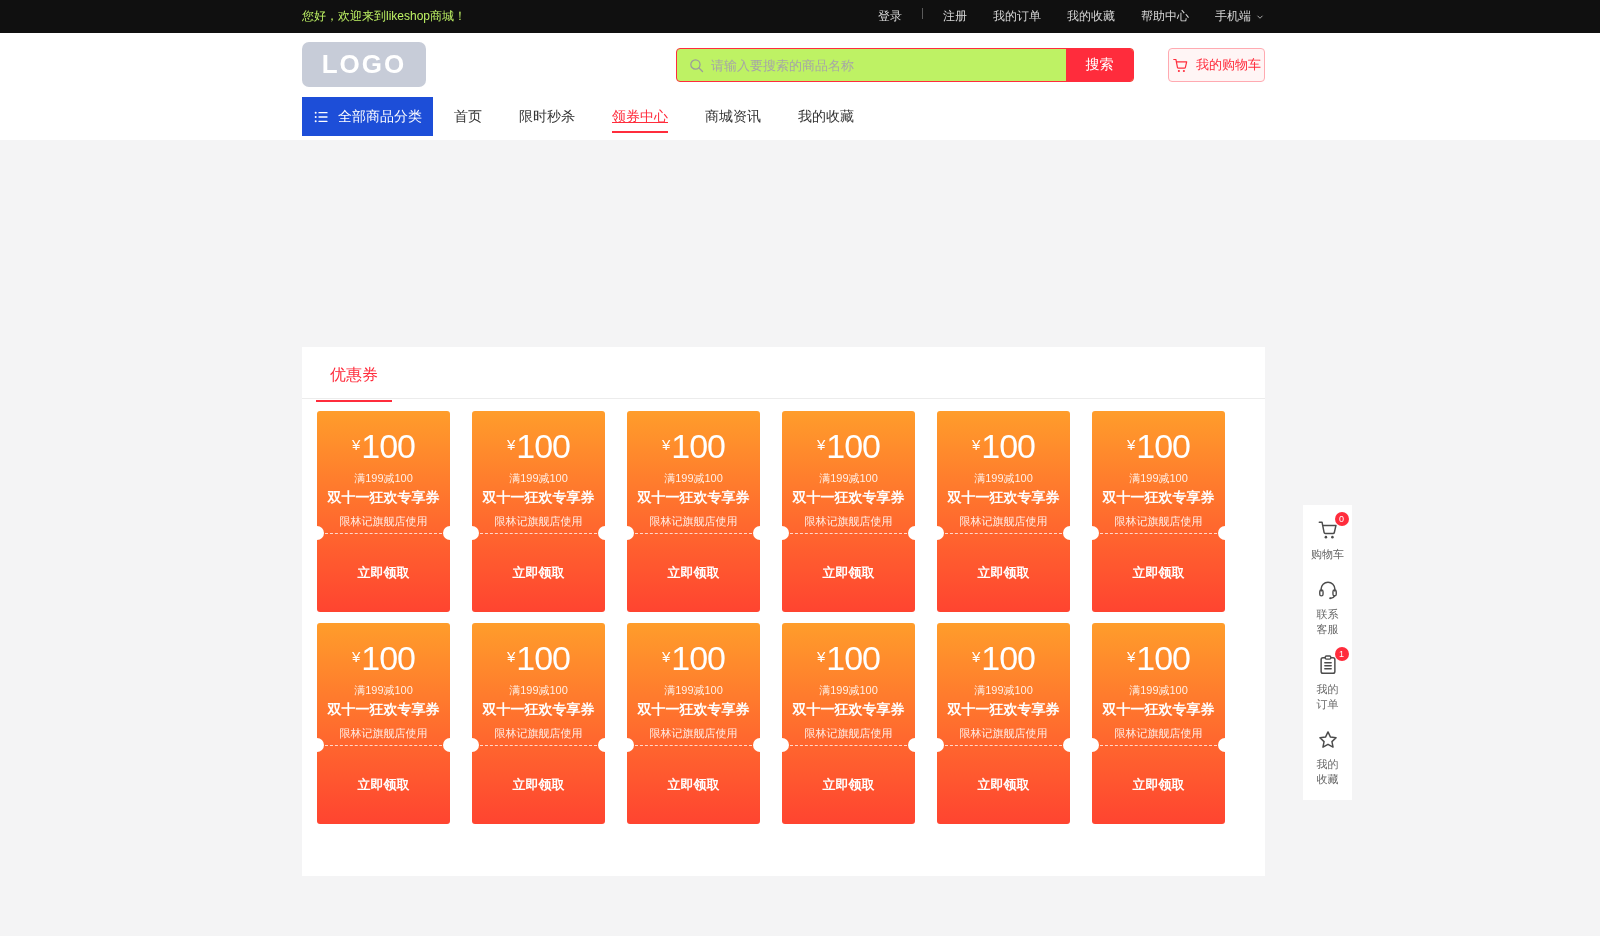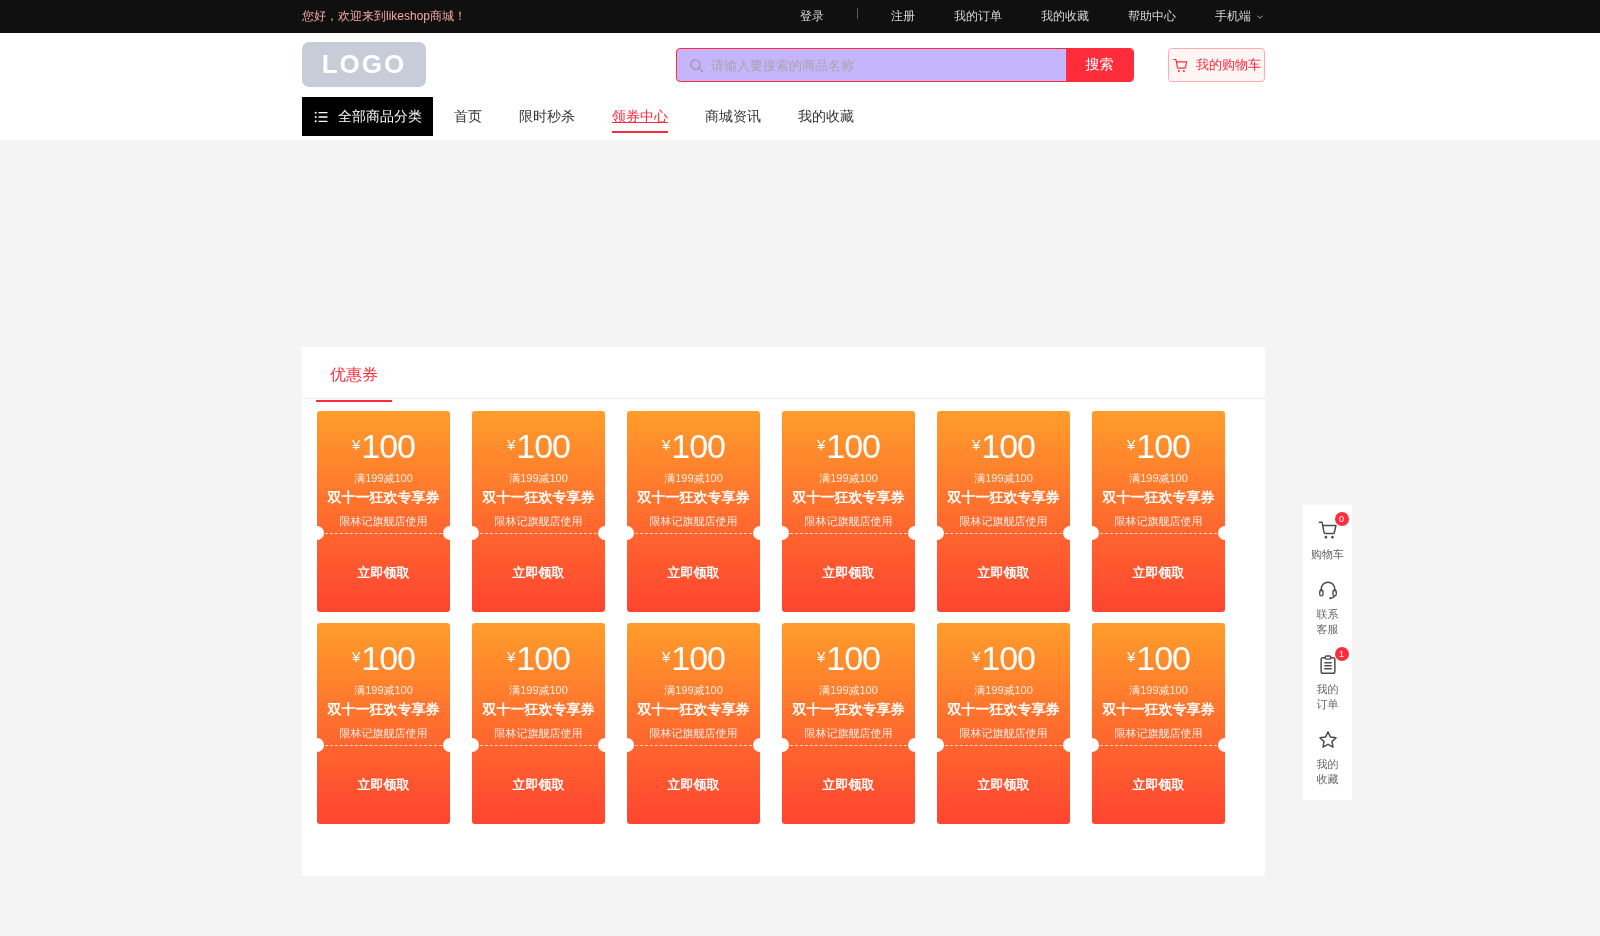--- a/index.html
+++ b/index.html
@@ -9,35 +9,35 @@
     background:#f4f4f5;
     position:relative;
     overflow:hidden;
     color:#333;
   }
   .inner { width:963px; margin-left:302px; position:relative; height:100%; }
 
   
   .topbar { height:33px; background:#101010; }
   .topbar-inner { display:flex; align-items:center; justify-content:space-between; }
-  .welcome { font-size:12px; color:#fca5a5; }
-  .topbar-links { display:flex; gap:39px; }
+  .welcome { font-size:12px; color:#bef264; }
+  .topbar-links { display:flex; gap:26px; }
   .tlink { font-size:12px; color:#d6d6d6; cursor:pointer; text-decoration:none; display:flex; align-items:center; gap:4px; }
   .tdiv { width:1px; height:11px; background:#5a5a5a; margin:0 -6px; }
 
   
   .header { background:#fff; height:107px; }
   .logo {
     position:absolute; left:0; top:9px; width:124px; height:45px;
     background:#c7ccd8; color:#fff; display:flex; align-items:center; justify-content:center;
     font-size:26px; font-weight:bold; letter-spacing:2px; cursor:pointer;border-radius:7px;
   }
   .search {
     position:absolute; left:374px; top:15px; width:458px; height:34px;
-    border:1px solid #ff2c3c; border-radius:4px; background:#c4b5fd;
+    border:1px solid #ff2c3c; border-radius:4px; background:#bef264;
     display:flex; overflow:hidden;
   }
   .search-icn { position:absolute; left:11px; top:8px; }
   .search input {
     flex:1; border:none; outline:none; padding:0 10px 0 34px; font-size:13px; color:#333;
     font-family:inherit; background:transparent;
   }
   .search input::placeholder { color:#a6a6a6; }
   .search-btn {
     width:67px; background:#ff2c3c; color:#fff; border:none; font-size:14px;
@@ -45,21 +45,21 @@
   }
   .cart-btn {
     position:absolute; right:0; top:15px; width:97px; height:34px;
     background:#fff5f5; border:1px solid #ffaab1; border-radius:4px;
     color:#ff2c3c; font-size:13px; display:flex; align-items:center; justify-content:center; gap:7px;
     cursor:pointer;
   }
   
   .nav { position:absolute; left:0; top:64px; height:39px; width:100%; display:flex; align-items:stretch; }
   .cat-btn {
-    width:131px; background:#000000; color:#fff; font-size:14px; border:none;
+    width:131px; background:#1d4ed8; color:#fff; font-size:14px; border:none;
     display:flex; align-items:center; justify-content:center; gap:9px; cursor:pointer; font-family:inherit;
   }
   .tabs { display:flex; gap:37px; margin-left:21px; align-items:center; }
   .tab { position:relative; font-size:14px; color:#333; cursor:pointer; height:100%; display:flex; align-items:center; }
   .tab.active { color:#ff2c3c;text-decoration:underline; }
   .tab.active::after { content:""; position:absolute; left:0; right:0; bottom:3px; height:2px; background:#ff2c3c; }
 
   
   .panel { width:963px; margin-left:302px; margin-top:207px; background:#fff; padding-bottom:52px; }
   .panel-head { position:relative; height:52px; border-bottom:1px solid #ececec; }

